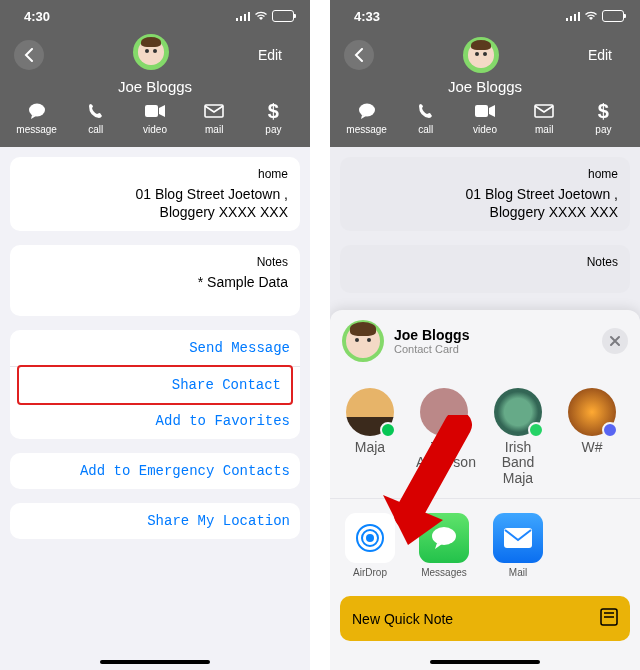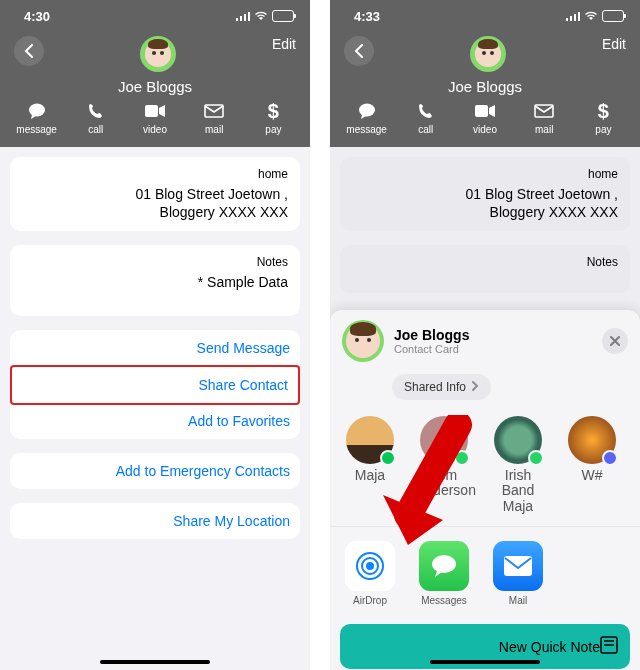--- a/index.html
+++ b/index.html
@@ -4,37 +4,37 @@
 <style>
   * { box-sizing: border-box; margin: 0; padding: 0; font-family: -apple-system, BlinkMacSystemFont, "Segoe UI", Helvetica, Arial, sans-serif; }
   body { width: 640px; height: 670px; display: flex; background: #fff; overflow: hidden; }
   .pane { height: 670px; display: flex; flex-direction: column; overflow: hidden; position: relative; }
   .left { width: 310px; }
   .divider { width: 20px; background: #fff; }
   .right { width: 310px; }
   .status-bar { height: 32px; display: flex; justify-content: space-between; align-items: center; padding: 0 16px 0 24px; font-size: 13px; font-weight: 600; color: #fff; }
   .status-right { display: flex; align-items: center; gap: 4px; }
   .top-region { background: #626262; }
-  .header { display: flex; padding: 4px 14px 0 14px; height: 42px; }
+  .header { display: flex; align-items: center; padding: 4px 28px 0 14px; height: 42px; }
   .back { width: 30px; height: 30px; border-radius: 50%; background: rgba(255,255,255,0.12); display: flex; align-items: center; justify-content: center; color: #fff; }
   .edit { margin-left: auto; color: #fff; font-size: 14px; }
   .avatar-row { text-align: center; padding-bottom: 6px; }
   .avatar { width: 36px; height: 36px; border-radius: 50%; background: #84d96a; display: inline-flex; align-items: center; justify-content: center; overflow: hidden; position: relative; }
   .name { color: #fff; font-size: 15px; margin-top: 4px; text-align: center; }
   .action-row { display: flex; justify-content: space-between; padding: 6px 10px 12px 10px; gap: 6px; }
   .act-btn { flex: 1; display: flex; flex-direction: column; align-items: center; color: #fff; font-size: 10px; gap: 3px; }
   .act-ico { font-size: 18px; height: 20px; display: flex; align-items: center; }
   .body { flex: 1; background: #f2f2f7; overflow: hidden; display: flex; flex-direction: column; text-align: right; }
   .card { background: #fff; border-radius: 10px; margin: 10px 10px 0 10px; padding: 10px 12px; }
   .card-label { color: #000; font-size: 12px; margin-bottom: 4px; }
   .card-text { color: #000; font-size: 14px; line-height: 1.3; }
   .list { margin: 14px 10px 0 10px; background: #fff; border-radius: 10px; }
-  .list-item { padding: 10px 10px; font-size: 14px; color: #007aff; border-bottom: 1px solid #e5e5ea; }
+  .list-item { padding: 10px 10px; font-size: 14px; color: #007aff; border-bottom: 1px solid #e5e5ea; font-family: Liberation Mono, monospace; }
   .list-item:last-child { border-bottom: none; }
-  .share-highlight { border: 2px solid #e02020; border-radius: 4px; margin: -2px 0; }
+  .share-highlight { border: 2px solid #e02020; border-radius: 4px; margin: -2px 7px; }
   .home-indicator { position: absolute; bottom: 6px; left: 50%; transform: translateX(-50%); width: 110px; height: 4px; background: #000; border-radius: 3px; }
   
   .right .card2 { background: #e9e9ee; border-radius: 10px; margin: 10px 10px 0 10px; padding: 10px 12px; }
   .sheet { position: absolute; left: 0; right: 0; bottom: 0; top: 310px; background: #f5f5f7; border-top-left-radius: 12px; border-top-right-radius: 12px; box-shadow: 0 -2px 12px rgba(0,0,0,0.1); display: flex; flex-direction: column; }
   .sheet-header { display: flex; align-items: center; padding: 10px 12px; }
   .sheet-avatar { width: 42px; height: 42px; border-radius: 50%; background: #84d96a; flex-shrink: 0; display: flex; align-items:center; justify-content:center; overflow:hidden; }
   .sheet-titles { margin-left: 10px; flex: 1; }
   .sheet-title { font-size: 14px; font-weight: 600; color: #000; }
   .sheet-sub { font-size: 11px; color: #888; }
   .close-btn { width: 26px; height: 26px; border-radius: 50%; background: #e4e4e8; color: #7b7b80; display: flex; align-items: center; justify-content: center; font-size: 14px; }
@@ -42,21 +42,21 @@
   .shared-info { display: inline-flex; align-items: center; gap: 6px; background: #e9e9ed; padding: 6px 12px; border-radius: 16px; font-size: 12px; color: #333; }
   .contacts-row { display: flex; gap: 18px; padding: 16px 12px 12px 12px; border-bottom: 1px solid #e5e5ea; overflow: hidden; }
   .contact { width: 56px; flex-shrink: 0; text-align:center; }
   .contact-img { width: 48px; height: 48px; border-radius: 50%; margin: 0 auto 4px; position: relative; background: #ccc; }
   .badge { position: absolute; bottom: -2px; right: -2px; width: 16px; height: 16px; border-radius: 50%; border: 2px solid #f5f5f7; }
   .contact-label { font-size: 14px; color: #555; line-height: 1.1; }
   .apps-row { display: flex; gap: 18px; padding: 14px 12px 12px 12px; overflow: hidden; align-items: center; }
   .app { width: 56px; flex-shrink: 0; text-align:center; }
   .app-ico { width: 50px; height: 50px; border-radius: 11px; margin: 0 auto 4px; display: flex; align-items: center; justify-content: center; }
   .app-label { font-size: 10px; color: #555; }
-  .quick-note { background: #14b8a6; border-radius: 10px; margin: 6px 10px 0 10px; padding: 12px 12px; font-size: 14px; color: #000; display: flex; align-items: center; justify-content: flex-end; }
+  .quick-note { background: #eab308; border-radius: 10px; margin: 6px 10px 0 10px; padding: 12px 12px; font-size: 14px; color: #000; display: flex; align-items: center; justify-content: space-between; }
   .battery { display:inline-flex; align-items:center; gap:2px; }
   .batt-shell { width:22px; height:12px; border:1px solid #fff; border-radius:3px; padding:1px; position:relative; }
   .batt-shell::after { content:""; position:absolute; right:-3px; top:3px; width:2px; height:4px; background:#fff; border-radius:0 1px 1px 0; }
   .batt-fill { height:100%; width:87%; background:#fff; border-radius:1px; }
   .batt-num { position:absolute; left:0; right:0; text-align:center; font-size:8px; color:#626262; top:0; line-height:10px; font-weight:700; }
   .arrow-overlay { position:absolute; z-index:10; pointer-events:none; }
   
   .face { width:70%; height:70%; background:#f4d9c6; border-radius:50%; position:relative; }
   .face::before, .face::after { content:""; position:absolute; width:4px; height:4px; background:#333; border-radius:50%; top:40%; }
   .face::before { left:25%; } .face::after { right:25%; }
@@ -270,28 +270,20 @@
       <div class="sheet-titles">
         <div class="sheet-title">Joe Bloggs</div>
         <div class="sheet-sub">Contact Card</div>
       </div>
       <div class="close-btn">
         <svg width="12" height="12" viewBox="0 0 12 12">
             <path d="M2 2 L10 10 M10 2 L2 10" stroke="#7b7b80" stroke-width="2" stroke-linecap="round"></path>
           </svg>
       </div>
     </div>
-    <div class="shared-info-wrapper">
-      <div class="shared-info">
-        <span>Shared Info</span>
-        <span><svg width="7" height="10" viewBox="0 0 7 10">
-              <path d="M1 1 L5 5 L1 9" stroke="#888" stroke-width="1.8" fill="none" stroke-linecap="round"></path>
-            </svg></span>
-      </div>
-    </div>
 
     <div class="contacts-row">
       <div class="contact">
         <div class="contact-img" style="background:linear-gradient(#e7b469 60%, #3b2a1c 60%)">
             <div class="badge" style="background:#06c755"></div>
           </div>
         <div class="contact-label">Maja</div>
       </div>
       <div class="contact">
         <div class="contact-img" style="background:#b88">

